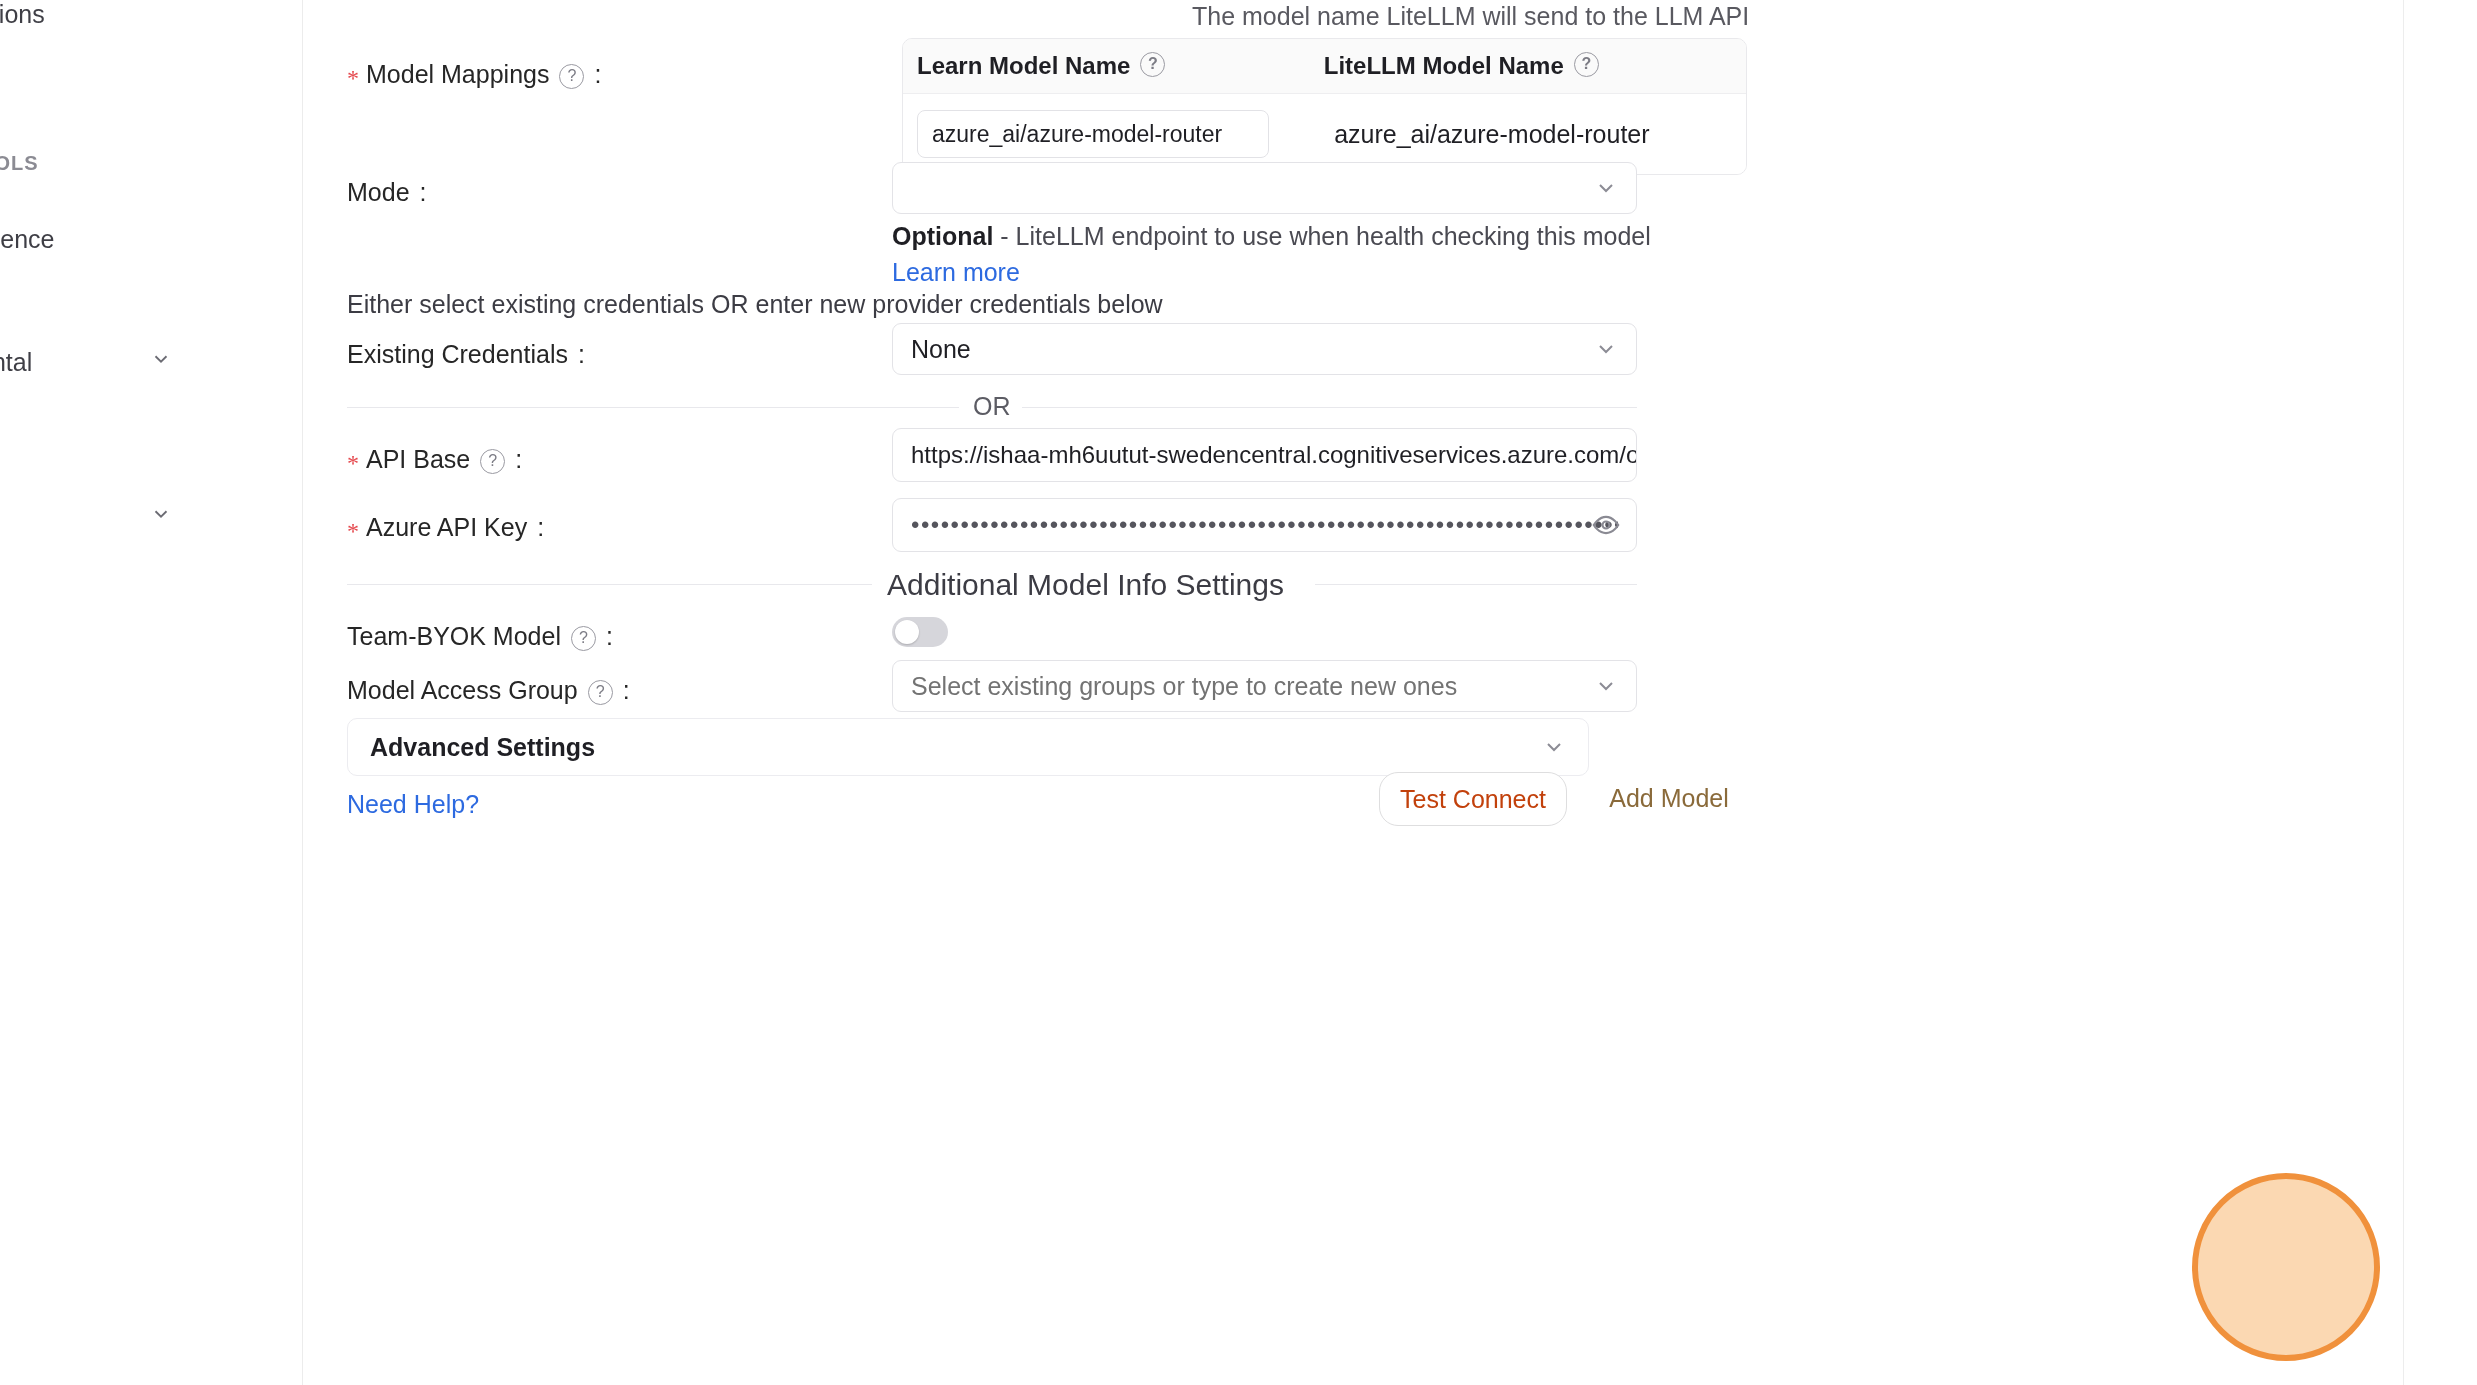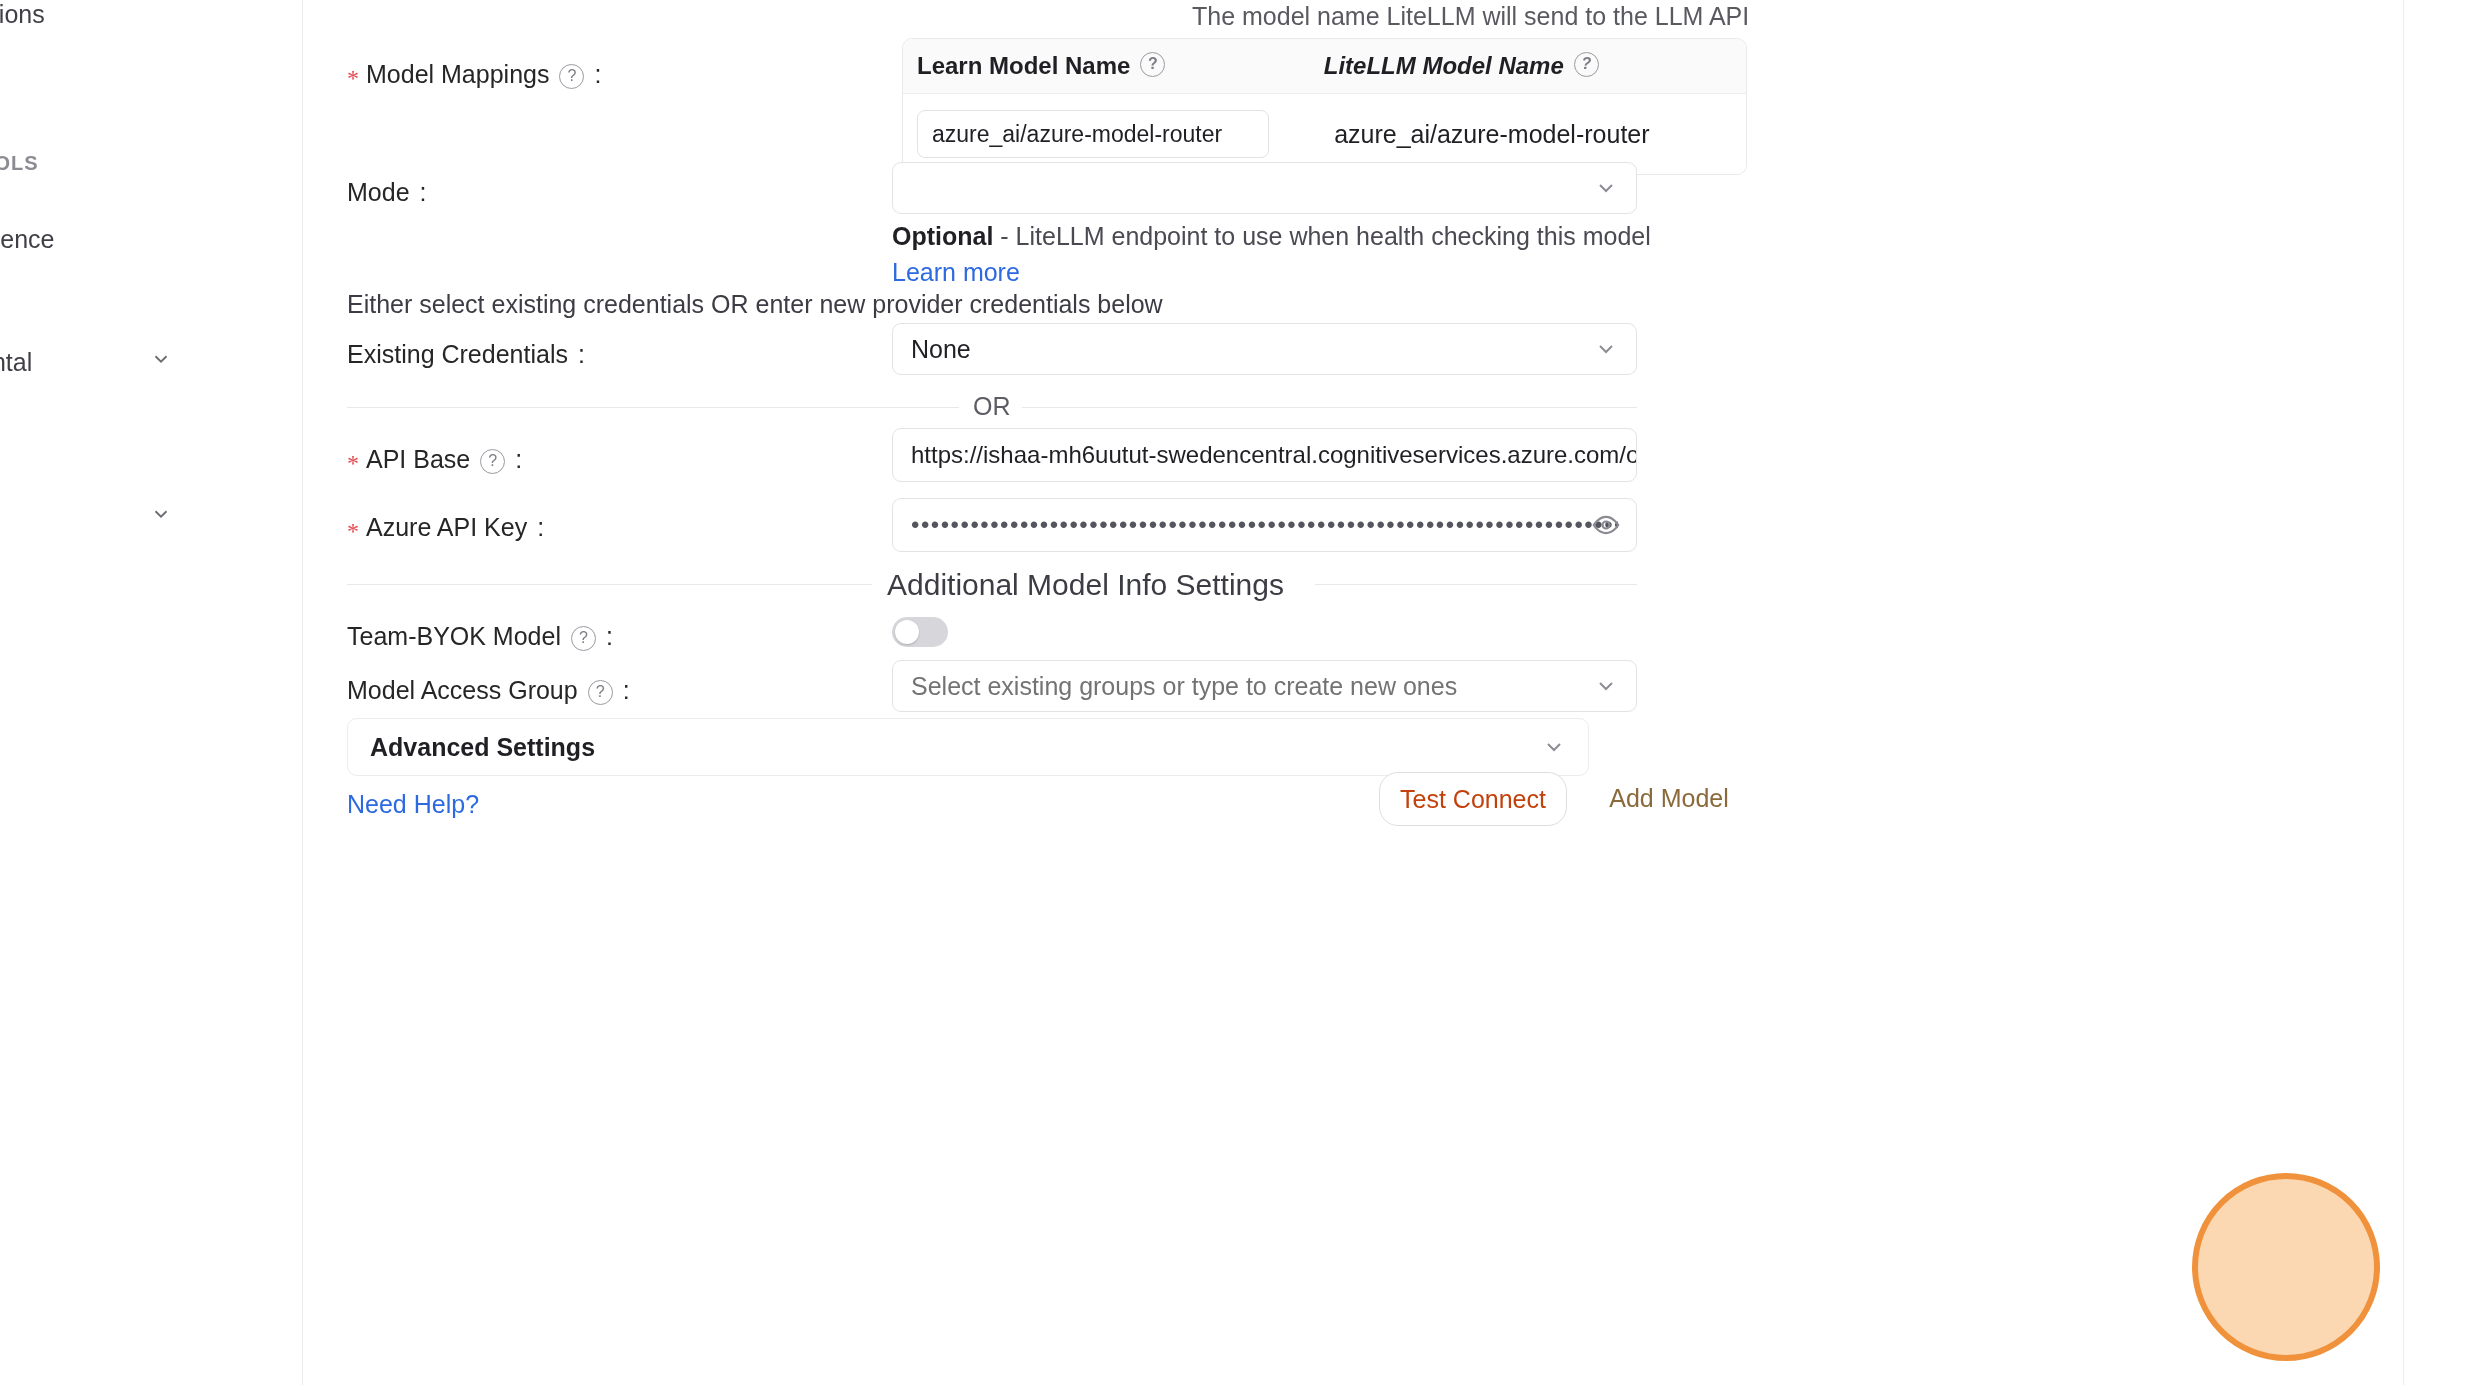--- a/index.html
+++ b/index.html
@@ -127,21 +127,21 @@
   .th {
     font-size: 24px;
     font-weight: 700;
     color: #1f1f24;
     padding-left: 14px;
     white-space: nowrap;
     display: flex;
     align-items: center;
   }
   .th.c1 { width: 400px; }
-  .th.c2 { width: 430px; font-style: italic; }
+  .th.c2 { width: 430px; }
   #mappings-body {
     display: flex;
     align-items: center;
     height: 80px;
     background: #fff;
     gap: 20px;
   }
   .td { padding-left: 14px; }
   .td.c1 { width: 400px; }
   .td.c2 { width: 430px; font-size: 25px; color: #1f1f24; white-space: nowrap; }

